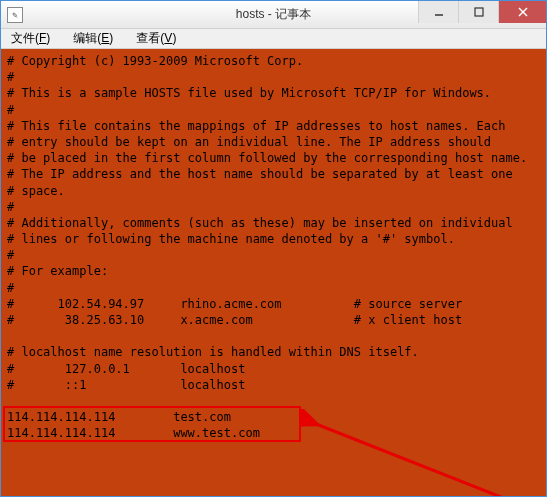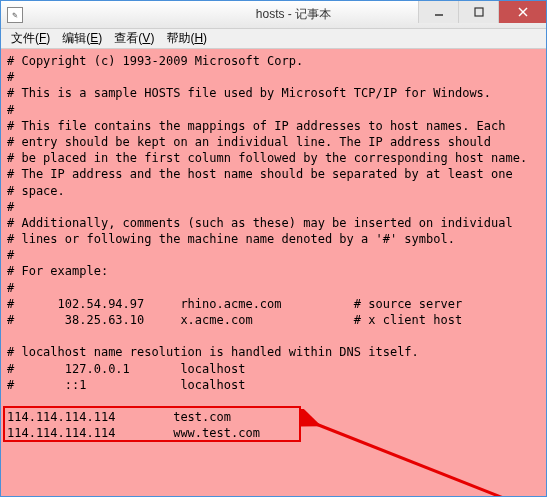--- a/index.html
+++ b/index.html
@@ -39,21 +39,20 @@
       justify-content: center;
       font-size: 9px;
       color: #555;
     }
     .titlebar-title {
       position: absolute;
       left: 50%;
       transform: translateX(-50%);
       color: #333;
       font-family: "Microsoft YaHei", sans-serif;
-      margin-left: 20px;
     }
     .titlebar-buttons {
       margin-left: auto;
       display: flex;
       height: 100%;
     }
     .titlebar-btn {
       width: 40px;
       height: 22px;
       border: none;
@@ -69,30 +68,31 @@
     .titlebar-btn svg { width: 10px; height: 10px; }
     .menubar {
       height: 20px;
       background: #f0f0f0;
       border-bottom: 1px solid #d0d0d0;
       display: flex;
       align-items: center;
       padding: 0 4px;
       font-family: "SimSun", "宋体", sans-serif;
       font-size: 12px;
+      gap: 11px;
     }
     .menu-item {
       padding: 2px 6px;
       cursor: pointer;
       color: #000;
     }
     .hotkey { text-decoration: underline; }
     .content {
       flex: 1;
-      background: #fca5a5;
+      background: #c2410c;
       padding: 4px 6px;
       white-space: pre;
       font-family: "NSimSun", "SimSun", "宋体", monospace;
       font-size: 12px;
       line-height: 1.35;
       color: #000;
       position: relative;
       overflow: hidden;
     }
     .highlight-box {
@@ -130,21 +130,20 @@
             <line x1="9" y1="1" x2="1" y2="9" stroke="#fff" stroke-width="1.5"></line>
           </svg>
       </button>
     </div>
   </div>
 
   <div class="menubar">
     <div class="menu-item"><span>文件</span>(<span class="hotkey">F</span>)</div>
     <div class="menu-item"><span>编辑</span>(<span class="hotkey">E</span>)</div>
     <div class="menu-item"><span>查看</span>(<span class="hotkey">V</span>)</div>
-    <div class="menu-item"><span>帮助</span>(<span class="hotkey">H</span>)</div>
   </div>
 
   <div class="content"><span id="text-content"># Copyright (c) 1993-2009 Microsoft Corp.
 #
 # This is a sample HOSTS file used by Microsoft TCP/IP for Windows.
 #
 # This file contains the mappings of IP addresses to host names. Each
 # entry should be kept on an individual line. The IP address should
 # be placed in the first column followed by the corresponding host name.
 # The IP address and the host name should be separated by at least one

